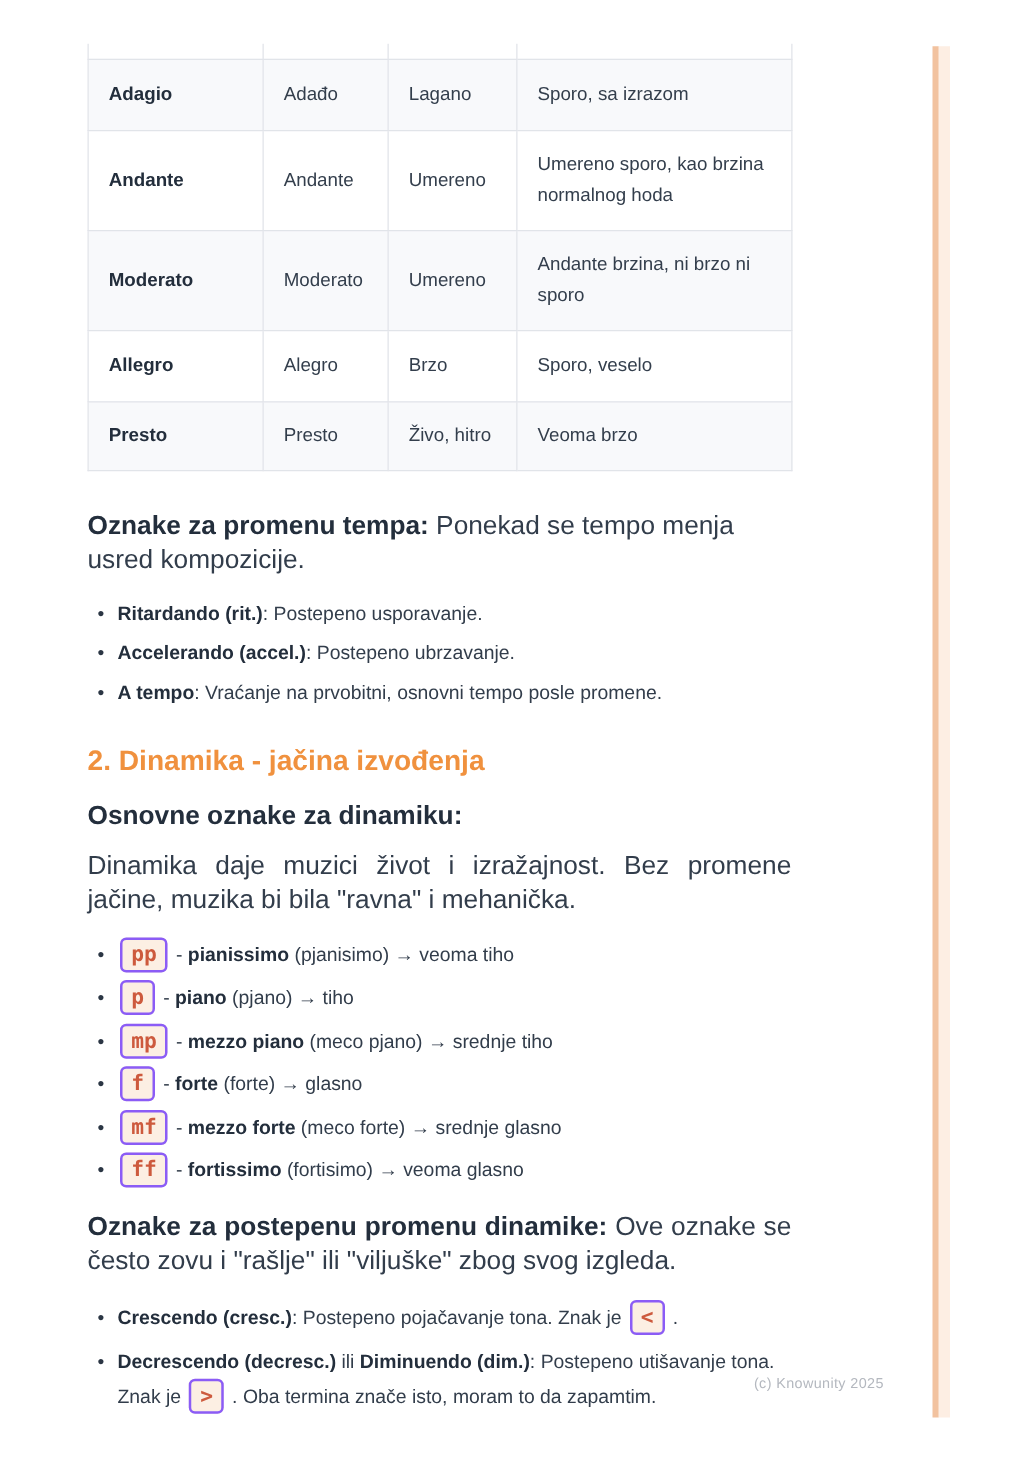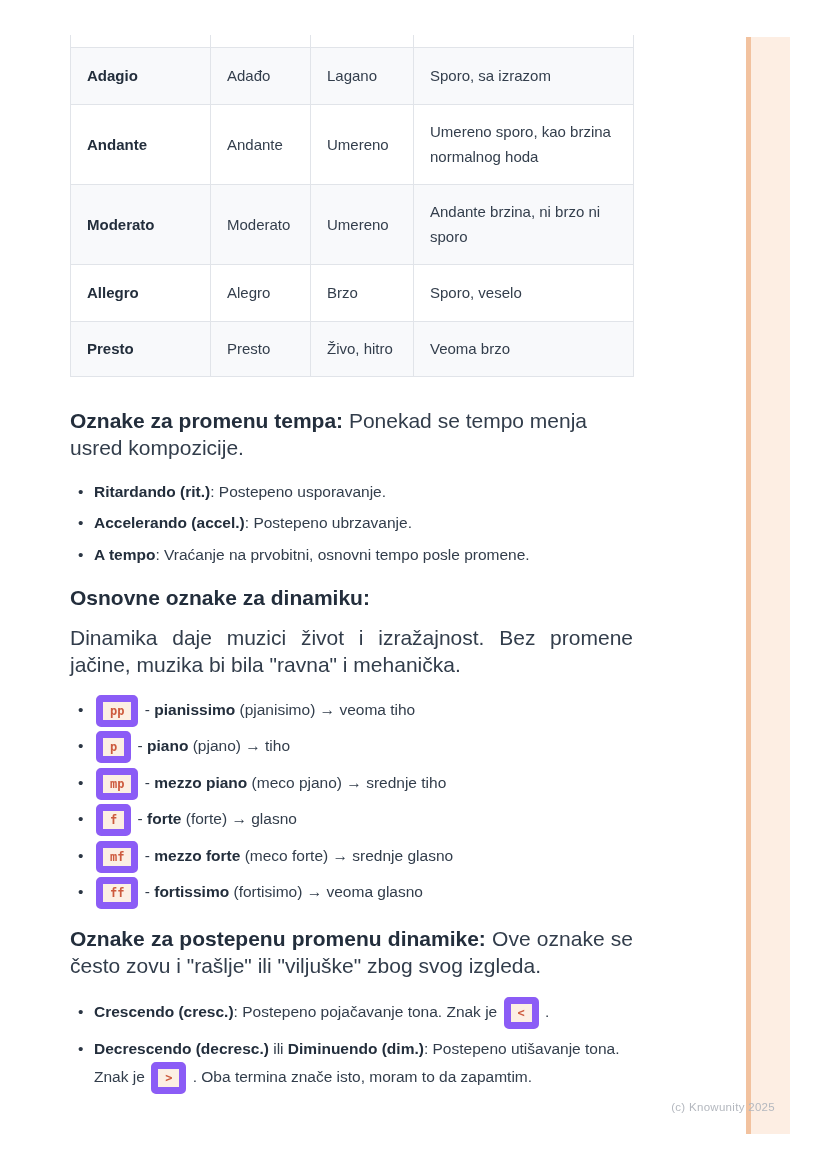--- a/index.html
+++ b/index.html
@@ -1,19 +1,19 @@
 <!DOCTYPE html>
 <html><head>
 <meta charset="utf-8">
 <style>
   * { margin:0; padding:0; box-sizing:border-box; }
   html,body { background:#ffffff; }
   .page {
     position:relative;
-    width:828px; height:1171px;
+    width:760px; height:1171px;
     background:#ffffff;
     font-family:"Liberation Sans", sans-serif;
     overflow:hidden;
   }
   .content { position:absolute; left:70px; top:0; width:563px; }
 
   
   .tempo-table {
     width:563px; border-collapse:collapse; table-layout:fixed;
     margin-top:35px; font-size:15px;
@@ -43,22 +43,22 @@
     font-size:15.5px; line-height:27.5px; color:#323d4b;
   }
   ul.list li::before { content:"•"; position:absolute; left:8px; top:0; color:#2b3644; }
   ul.dyn { margin-top:17px; }
   ul.dyn li { margin-bottom:7px; }
   ul.gradual { margin-top:18px; }
   ul.gradual li { margin-bottom:8px; }
 
   .code {
     font-family:"DejaVu Sans Mono", monospace;
-    font-size:12px; font-weight:700; color:#cd5a3d;
-    background:#fcefe3; border:7px solid #8b5cf6; border-radius:5px;
+    font-size:17px; font-weight:700; color:#cd5a3d;
+    background:#fcefe3; border:2px solid #8b5cf6; border-radius:5px;
     padding:2px 7px; margin:0 2px; white-space:nowrap;text-align:right;
   }
 
   
   .stripe-dark { position:absolute; left:746px; top:37px; width:5px; height:1097px; background:#f2c29f; }
   .stripe-light { position:absolute; left:751px; top:37px; width:39px; height:1097px; background:#fdeee3; }
   .watermark {
     position:absolute; top:1101px; right:53px; z-index:5;
     font-size:11.5px; color:#b4b8bf; letter-spacing:0.3px;
   }
@@ -121,20 +121,21 @@
     </table>
 
     <p class="para p-lead"><span class="bold">Oznake za promenu tempa:</span><span> Ponekad se tempo menja usred kompozicije.</span></p>
 
     <ul class="list">
       <li><span class="bold">Ritardando (rit.)</span><span>: Postepeno usporavanje.</span></li>
       <li><span class="bold">Accelerando (accel.)</span><span>: Postepeno ubrzavanje.</span></li>
       <li><span class="bold">A tempo</span><span>: Vraćanje na prvobitni, osnovni tempo posle promene.</span></li>
     </ul>
 
+    <h2 class="heading2">2. Dinamika - jačina izvođenja</h2>
 
     <p class="para p-label">Osnovne oznake za dinamiku:</p>
 
     <p class="para p-intro">Dinamika daje muzici život i izražajnost. Bez promene jačine, muzika bi bila "ravna" i mehanička.</p>
 
     <ul class="list dyn">
       <li><span class="code">pp</span><span> - </span><span class="bold">pianissimo</span><span> (pjanisimo) → veoma tiho</span></li>
       <li><span class="code">p</span><span> - </span><span class="bold">piano</span><span> (pjano) → tiho</span></li>
       <li><span class="code">mp</span><span> - </span><span class="bold">mezzo piano</span><span> (meco pjano) → srednje tiho</span></li>
       <li><span class="code">f</span><span> - </span><span class="bold">forte</span><span> (forte) → glasno</span></li>

